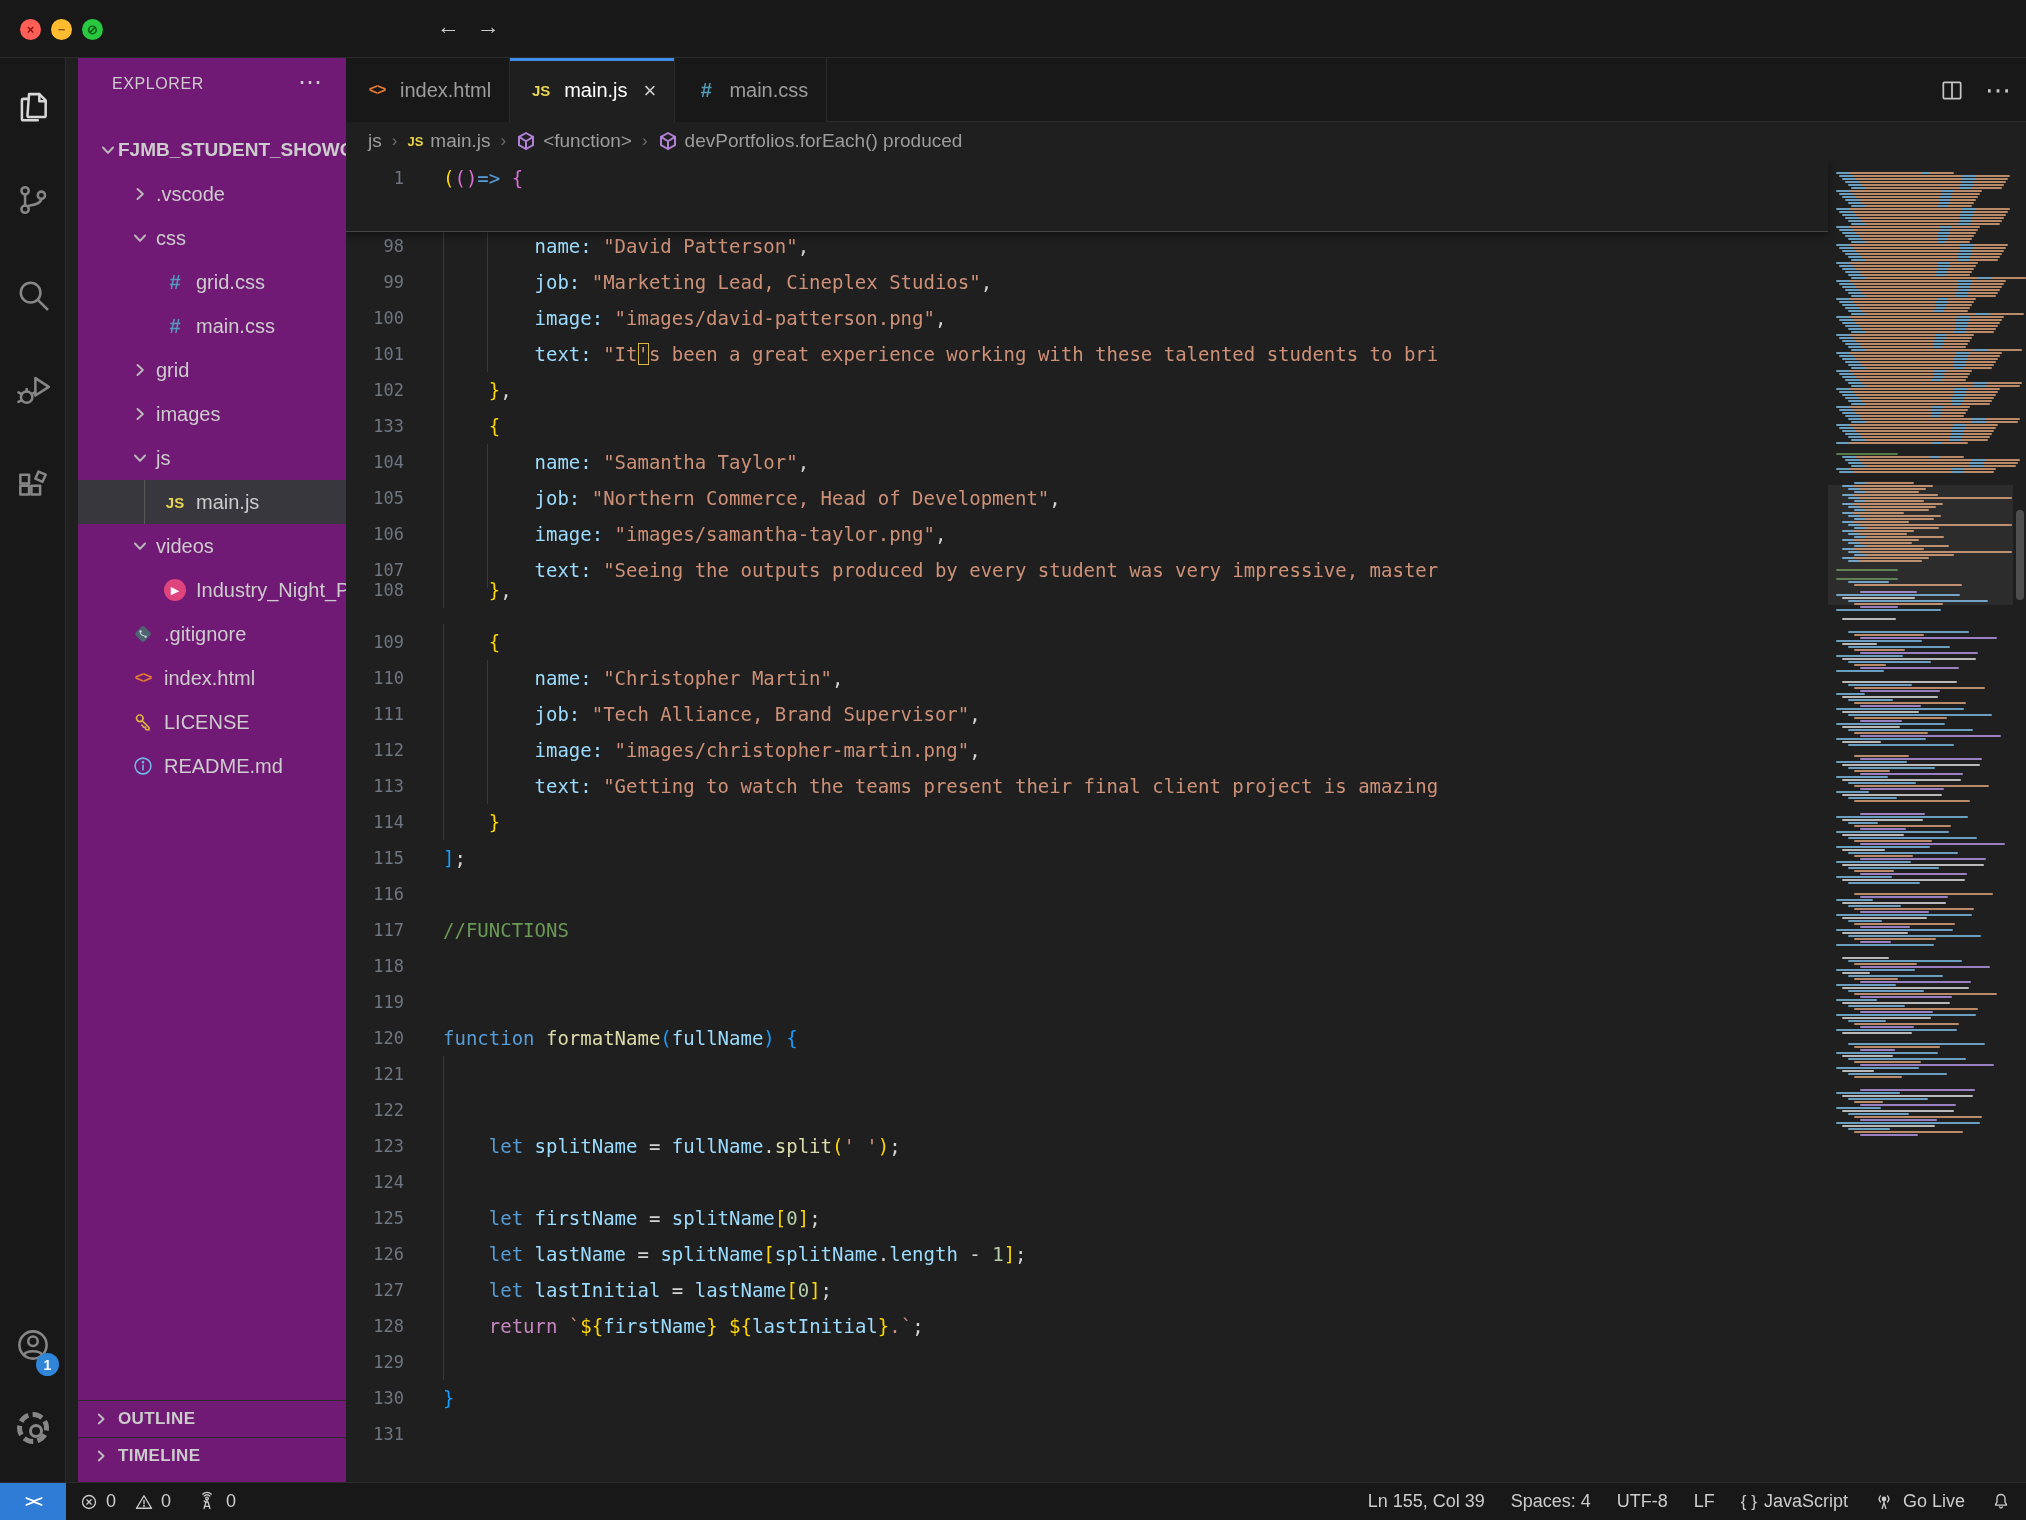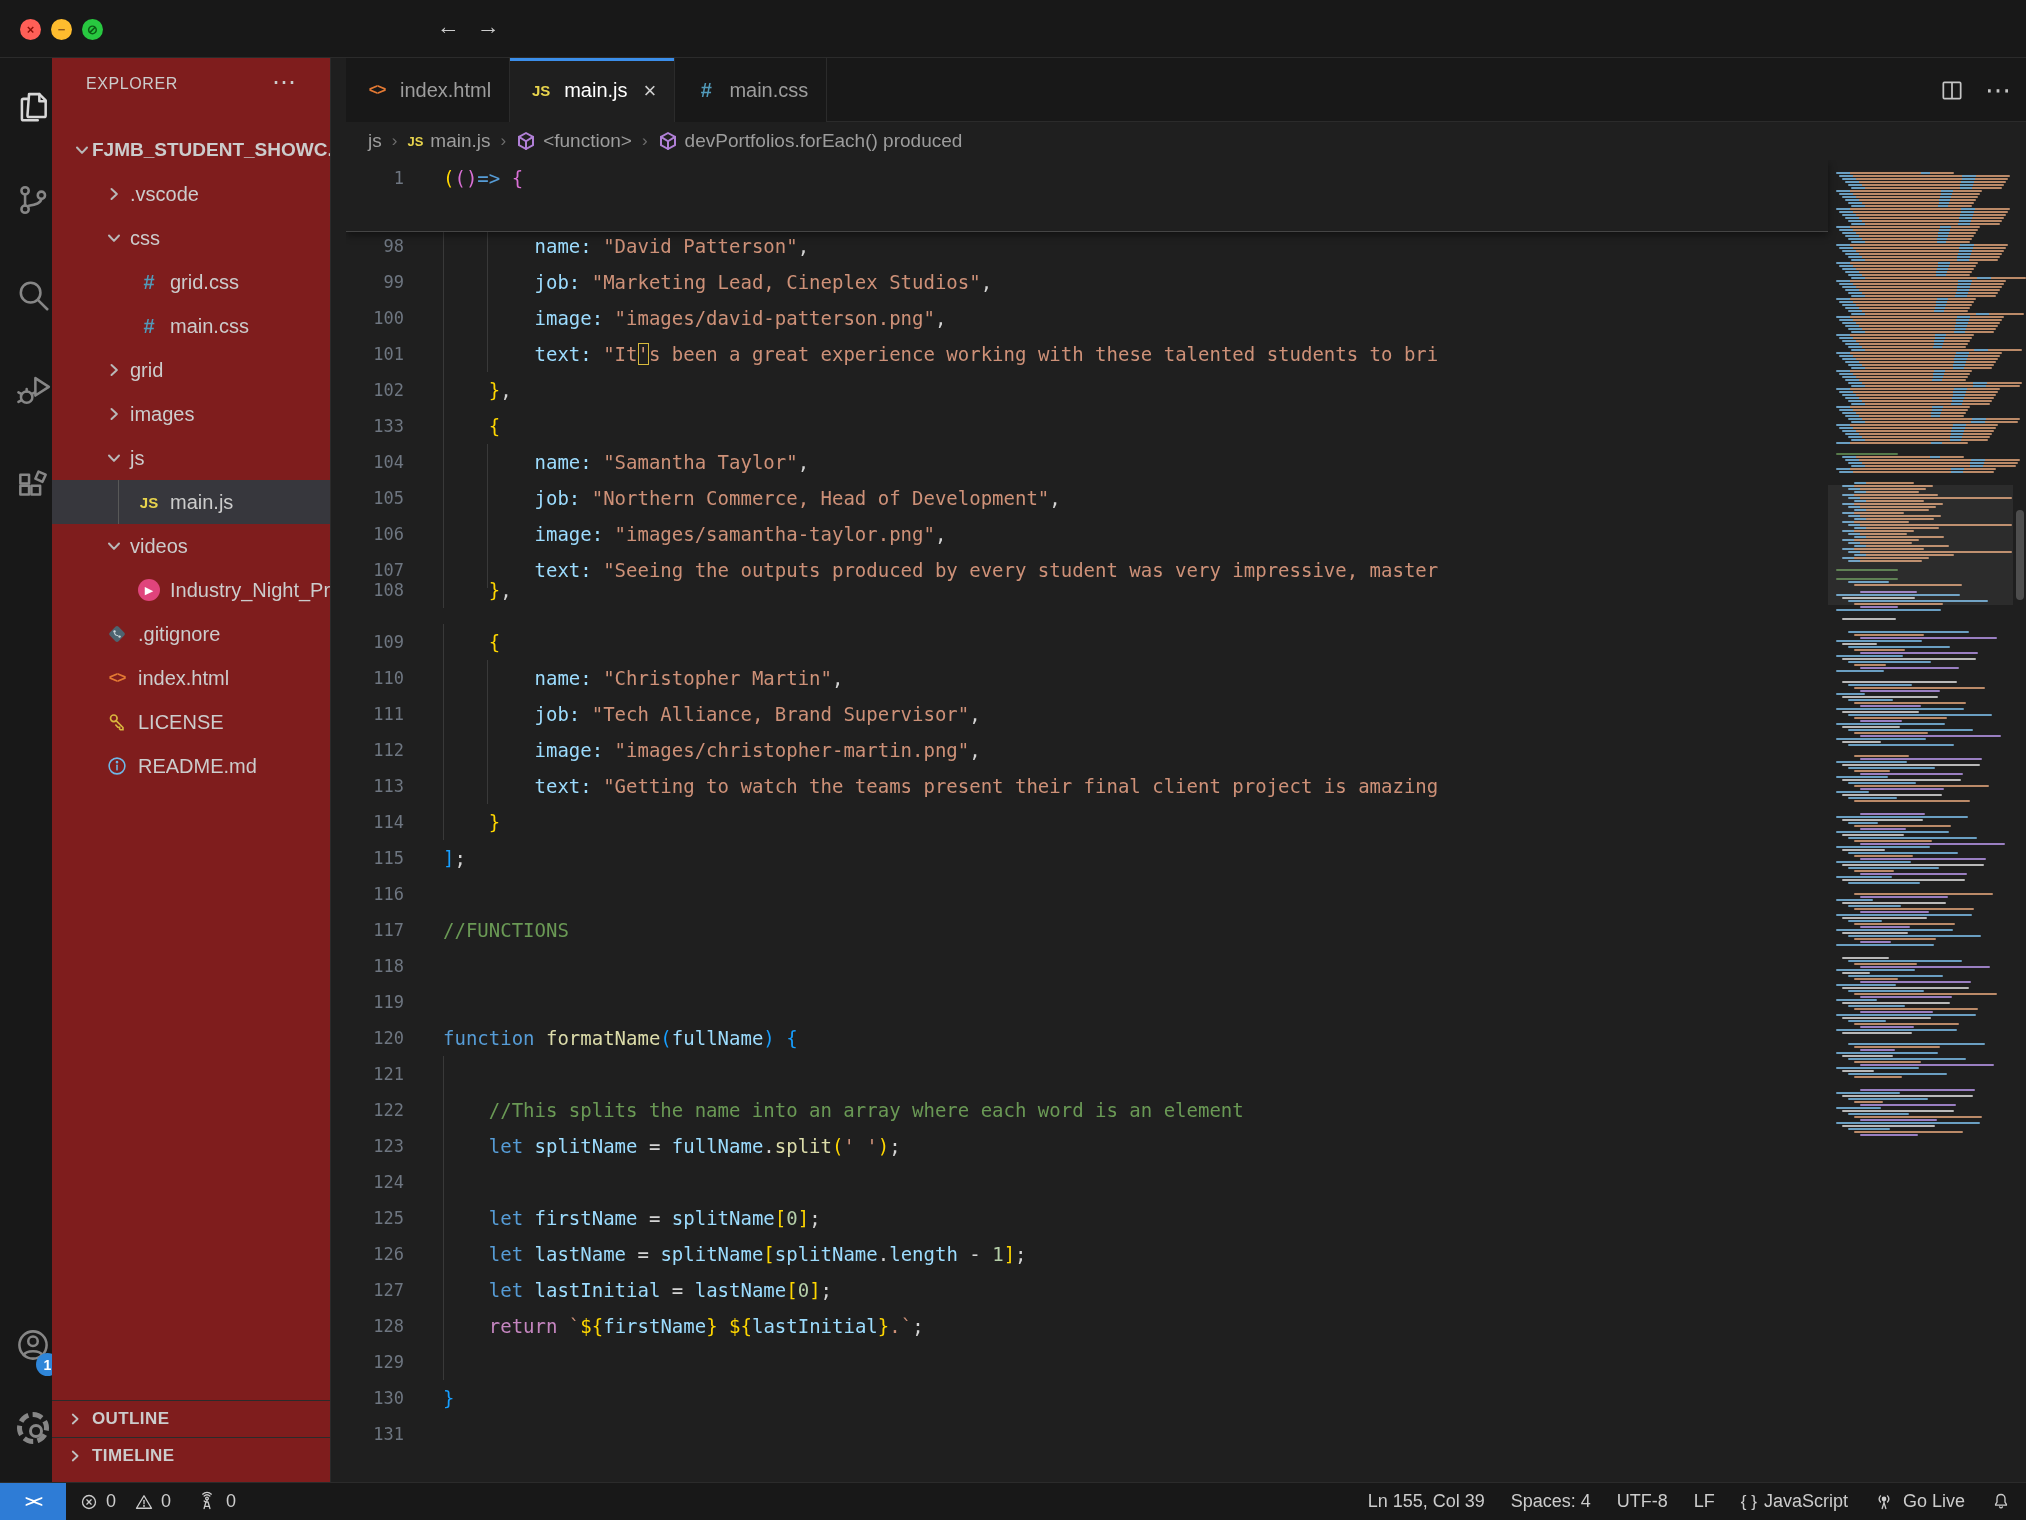--- a/index.html
+++ b/index.html
@@ -31,22 +31,22 @@
   .act-item.active { color:#d7d7d7; }
   .act-item svg { width:38px; height:38px; }
   .badge { position:absolute; right:6px; bottom:4px; min-width:23px; height:23px; border-radius:12px;
     background:#2f86d9; color:#fff; font-size:14px; font-weight:700;
     display:flex; align-items:center; justify-content:center; }
   .gearicon { width:32px; height:32px; border-radius:50%; border:5px dashed currentColor; position:relative; }
   .gearicon::after { content:""; position:absolute; left:7px; top:7px; width:8px; height:8px;
     border:3px solid currentColor; border-radius:50%; }
 
   
-  #sidebar { position:absolute; left:52px; top:58px; width:279px; height:1424px;
-    background:#7f1d1d; border-right:1px solid #2b2b2b; overflow:hidden; }
+  #sidebar { position:absolute; left:78px; top:58px; width:279px; height:1424px;
+    background:#701a75; border-right:1px solid #2b2b2b; overflow:hidden; }
   #explorer-header { position:absolute; left:0; top:0; width:100%; height:52px;
     display:flex; align-items:center; color:#cccccc; }
   #explorer-title { margin-left:34px; font-size:16px; letter-spacing:.6px; }
   #explorer-more { position:absolute; right:32px; top:10px; color:#cccccc; font-size:24px; letter-spacing:2px; cursor:pointer; }
   .tree-row { position:absolute; left:0; width:279px; height:44px; display:flex; align-items:center;
     color:#cccccc; font-size:20px; cursor:pointer; white-space:nowrap; }
   .tree-row.selected { background:#37373d; }
   .tr-chev { width:20px; height:20px; color:#b8b8b8; flex:0 0 auto; display:flex; align-items:center; }
   .tr-chev svg { width:20px; height:20px; }
   .tr-icon { width:26px; flex:0 0 auto; display:flex; align-items:center; justify-content:center; margin-right:8px; }
@@ -418,21 +418,21 @@
           <div class="cl" style="top: 572px;"><span class="ln">112</span><div class="iguide" style="left:97px"></div><div class="iguide" style="left:140.5px"></div><span class="ct"><span style="color:#d4d4d4">        </span><span style="color:#9cdcfe">image:</span><span style="color:#d4d4d4"> </span><span style="color:#ce9178">"images/christopher-martin.png"</span><span style="color:#d4d4d4">,</span></span></div>
           <div class="cl" style="top: 608px;"><span class="ln">113</span><div class="iguide" style="left:97px"></div><div class="iguide" style="left:140.5px"></div><span class="ct"><span style="color:#d4d4d4">        </span><span style="color:#9cdcfe">text:</span><span style="color:#d4d4d4"> </span><span style="color:#ce9178">"Getting to watch the teams present their final client project is amazing</span></span></div>
           <div class="cl" style="top: 644px;"><span class="ln">114</span><div class="iguide" style="left:97px"></div><span class="ct"><span style="color:#d4d4d4">    </span><span style="color:#ffd700">}</span></span></div>
           <div class="cl" style="top: 680px;"><span class="ln">115</span><span class="ct"><span style="color:#179fff">]</span><span style="color:#d4d4d4">;</span></span></div>
           <div class="cl" style="top: 716px;"><span class="ln">116</span><span class="ct"></span></div>
           <div class="cl" style="top: 752px;"><span class="ln">117</span><span class="ct"><span style="color:#6a9955">//FUNCTIONS</span></span></div>
           <div class="cl" style="top: 788px;"><span class="ln">118</span><span class="ct"></span></div>
           <div class="cl" style="top: 824px;"><span class="ln">119</span></div>
           <div class="cl" style="top: 860px;"><span class="ln">120</span><span class="ct"><span style="color:#569cd6">function</span><span style="color:#d4d4d4"> </span><span style="color:#dcdcaa">formatName</span><span style="color:#179fff">(</span><span style="color:#9cdcfe">fullName</span><span style="color:#179fff">)</span><span style="color:#d4d4d4"> </span><span style="color:#179fff">{</span></span></div>
           <div class="cl" style="top: 896px;"><span class="ln">121</span><div class="iguide" style="left:97px"></div><span class="ct"></span></div>
-          <div class="cl" style="top: 932px;"><span class="ln">122</span><div class="iguide" style="left:97px"></div><span class="ct"><span style="color:#d4d4d4">    </span><span style="color:#6a9955">//This splits the name into an array where each word is an element</span></span></div>
+          <div class="cl" style="top: 932px;"><span class="ln">122</span><div class="iguide" style="left:97px"></div><span class="ct"><span style="color:#d4d4d4">    </span></span></div>
           <div class="cl" style="top: 968px;"><span class="ln">123</span><div class="iguide" style="left:97px"></div><span class="ct"><span style="color:#d4d4d4">    </span><span style="color:#569cd6">let</span><span style="color:#d4d4d4"> </span><span style="color:#9cdcfe">splitName</span><span style="color:#d4d4d4"> = </span><span style="color:#9cdcfe">fullName</span><span style="color:#d4d4d4">.</span><span style="color:#dcdcaa">split</span><span style="color:#ffd700">(</span><span style="color:#ce9178">' '</span><span style="color:#ffd700">)</span><span style="color:#d4d4d4">;</span></span></div>
           <div class="cl" style="top: 1004px;"><span class="ln">124</span><div class="iguide" style="left:97px"></div><span class="ct"></span></div>
           <div class="cl" style="top: 1040px;"><span class="ln">125</span><div class="iguide" style="left:97px"></div><span class="ct"><span style="color:#d4d4d4">    </span><span style="color:#569cd6">let</span><span style="color:#d4d4d4"> </span><span style="color:#9cdcfe">firstName</span><span style="color:#d4d4d4"> = </span><span style="color:#9cdcfe">splitName</span><span style="color:#ffd700">[</span><span style="color:#b5cea8">0</span><span style="color:#ffd700">]</span><span style="color:#d4d4d4">;</span></span></div>
           <div class="cl" style="top: 1076px;"><span class="ln">126</span><div class="iguide" style="left:97px"></div><span class="ct"><span style="color:#d4d4d4">    </span><span style="color:#569cd6">let</span><span style="color:#d4d4d4"> </span><span style="color:#9cdcfe">lastName</span><span style="color:#d4d4d4"> = </span><span style="color:#9cdcfe">splitName</span><span style="color:#ffd700">[</span><span style="color:#9cdcfe">splitName</span><span style="color:#d4d4d4">.</span><span style="color:#9cdcfe">length</span><span style="color:#d4d4d4"> - </span><span style="color:#b5cea8">1</span><span style="color:#ffd700">]</span><span style="color:#d4d4d4">;</span></span></div>
           <div class="cl" style="top: 1112px;"><span class="ln">127</span><div class="iguide" style="left:97px"></div><span class="ct"><span style="color:#d4d4d4">    </span><span style="color:#569cd6">let</span><span style="color:#d4d4d4"> </span><span style="color:#9cdcfe">lastInitial</span><span style="color:#d4d4d4"> = </span><span style="color:#9cdcfe">lastName</span><span style="color:#ffd700">[</span><span style="color:#b5cea8">0</span><span style="color:#ffd700">]</span><span style="color:#d4d4d4">;</span></span></div>
           <div class="cl" style="top: 1148px;"><span class="ln">128</span><div class="iguide" style="left:97px"></div><span class="ct"><span style="color:#d4d4d4">    </span><span style="color:#c586c0">return</span><span style="color:#d4d4d4"> </span><span style="color:#ce9178">`</span><span style="color:#ffd700">${</span><span style="color:#9cdcfe">firstName</span><span style="color:#ffd700">}</span><span style="color:#ce9178"> </span><span style="color:#ffd700">${</span><span style="color:#9cdcfe">lastInitial</span><span style="color:#ffd700">}</span><span style="color:#ce9178">.`</span><span style="color:#d4d4d4">;</span></span></div>
           <div class="cl" style="top: 1184px;"><span class="ln">129</span><div class="iguide" style="left:97px"></div><span class="ct"></span></div>
           <div class="cl" style="top: 1220px;"><span class="ln">130</span><span class="ct"><span style="color:#179fff">}</span></span></div>
           <div class="cl" style="top: 1256px;"><span class="ln">131</span><span class="ct"></span></div>
         </div>

